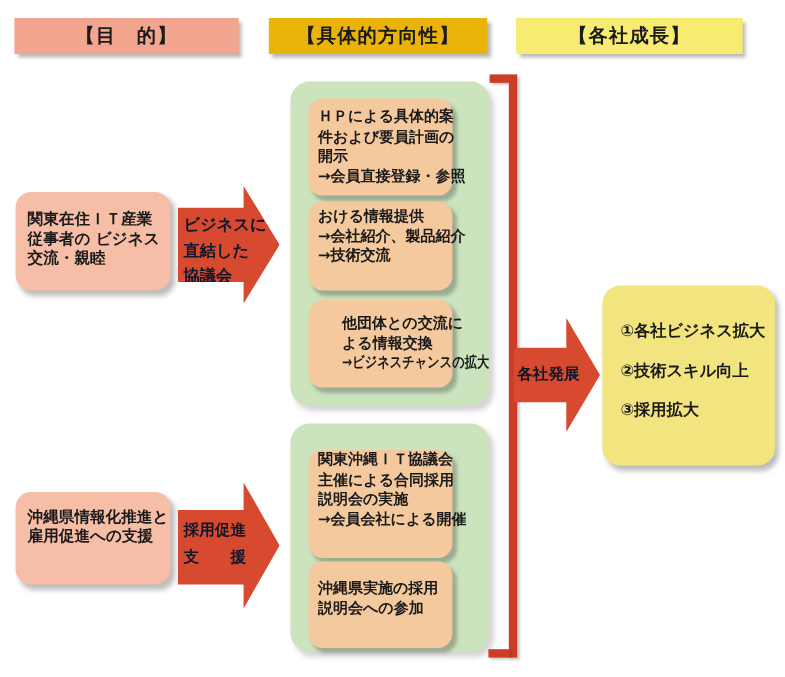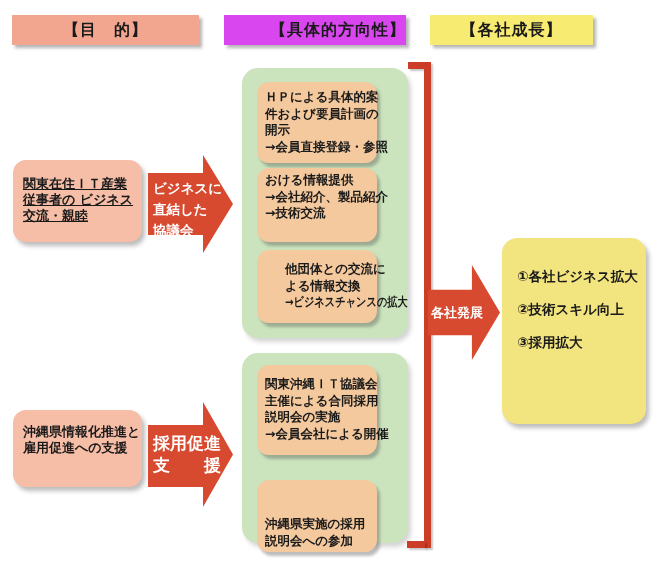--- a/index.html
+++ b/index.html
@@ -7,48 +7,48 @@
     position:relative;width:654px;height:564px;background:#ffffff;overflow:hidden;
     font-family:"DejaVu Sans",sans-serif;color:#1a1a1a;
   }
   
   .hdr{
     position:absolute;top:15px;height:30px;line-height:30px;text-align:center;
     font-size:16px;font-weight:bold;letter-spacing:1px;
     box-shadow:3px 3px 3px rgba(90,90,90,0.45);
   }
   .hdr-purpose{left:12px;width:187px;background:#f3a68f;}
-  .hdr-direction{left:224px;width:182px;background:#d946ef;text-align:right;}
-  .hdr-growth{left:430px;width:163px;background:#f8eb72;}
+  .hdr-direction{left:224px;width:182px;background:#eab308;}
+  .hdr-growth{left:430px;width:189px;background:#f8eb72;}
   
   .pbox{
     position:absolute;left:13px;width:129px;background:#f6bda7;border-radius:13px;
     box-shadow:3px 4px 4px rgba(90,90,90,0.4);
     font-size:13px;font-weight:bold;line-height:16px;
     padding:0 2px 0 10px;box-sizing:border-box;
   }
-  .pbox1{top:160px;height:82px;padding-top:16px;text-decoration:underline;}
+  .pbox1{top:160px;height:82px;padding-top:16px;}
   .pbox2{top:410px;height:77px;padding-top:14px;}
   
   .arrow{
     position:absolute;background:#d74a2f;
     filter:drop-shadow(2px 3px 2px rgba(0,0,0,0.30));
-    color:#ffffff;font-weight:bold;
+    color:#0f172a;font-weight:bold;
   }
   .arrow .atxt{position:absolute;left:5px;white-space:nowrap;}
   .arrow1{
     left:148px;top:155px;width:85px;height:98px;
     clip-path:polygon(0 18.4%,64.7% 18.4%,64.7% 0,100% 50%,64.7% 100%,64.7% 81.6%,0 81.6%);
     font-size:13.5px;line-height:21px;
   }
   .arrow1 .atxt{top:23px;}
   .arrow2{
     left:148px;top:402px;width:85px;height:105px;
     clip-path:polygon(0 22%,64.7% 22%,64.7% 0,100% 50%,64.7% 100%,64.7% 81%,0 81%);
-    font-size:17px;line-height:22px;
+    font-size:13px;line-height:22px;
   }
   .arrow2 .atxt{top:30px;}
   .arrow3{
     left:428px;top:265px;width:72px;height:95px;
     clip-path:polygon(0 26%,61% 26%,61% 0,100% 50%,61% 100%,61% 74%,0 74%);
     font-size:13px;line-height:95px;
   }
   .arrow3 .atxt{top:0;left:3px;}
   
   .gpanel{
@@ -60,30 +60,30 @@
   
   .obox{
     position:absolute;left:257px;width:120px;background:#f5c99e;border-radius:12px;
     box-shadow:3px 4px 3px rgba(80,80,80,0.38);
     font-size:12.5px;font-weight:bold;line-height:16.5px;
     padding:0 2px 0 8px;box-sizing:border-box;
   }
   .oboxA{top:82px;height:81px;padding-top:7px;}
   .oboxB{top:168px;height:74px;padding-top:4px;}
   .oboxC{top:250px;height:73px;padding-top:11px;padding-left:28px;}
-  .oboxD{top:365px;height:90px;padding-top:11px;}
-  .oboxE{top:480px;height:72px;padding-top:36px;}
+  .oboxD{top:375px;height:90px;}
+  .oboxE{top:468px;height:72px;padding-top:14px;}
   
   .bracket{position:absolute;background:#cc3d28;box-shadow:2px 2px 2px rgba(0,0,0,0.22);}
   .bracket-v{left:424px;top:62px;width:7px;height:486px;}
   .bracket-top{left:408px;top:62px;width:17px;height:7px;}
   .bracket-bottom{left:407px;top:541px;width:18px;height:7px;}
   
   .ybox{
-    position:absolute;left:502px;top:238px;width:144px;height:186px;
+    position:absolute;left:502px;top:238px;width:144px;height:150px;
     background:#f2e47e;border-radius:15px;
     box-shadow:3px 4px 4px rgba(90,90,90,0.4);
     font-size:13.5px;font-weight:bold;line-height:33px;
     padding:22px 0 0 15px;box-sizing:border-box;
   }
   
   .ln{display:block;white-space:nowrap;transform-origin:left center;}
 </style>
 </head>
 <body>

